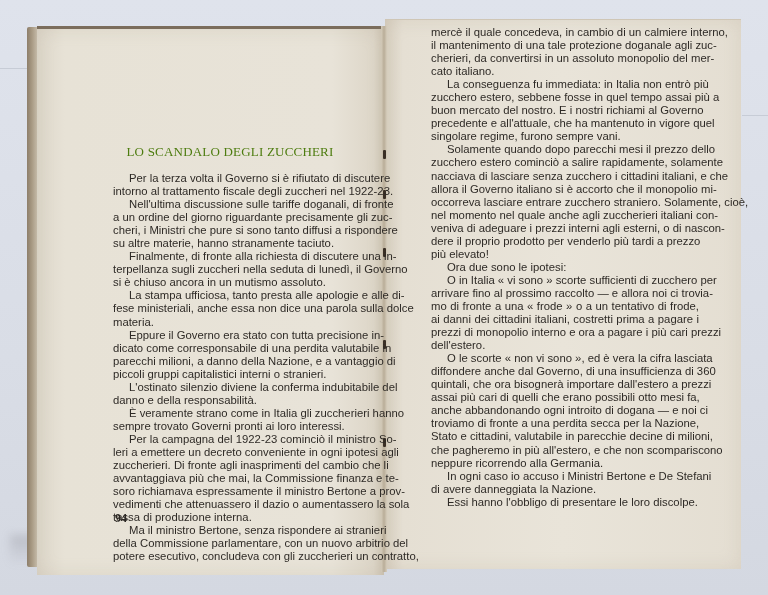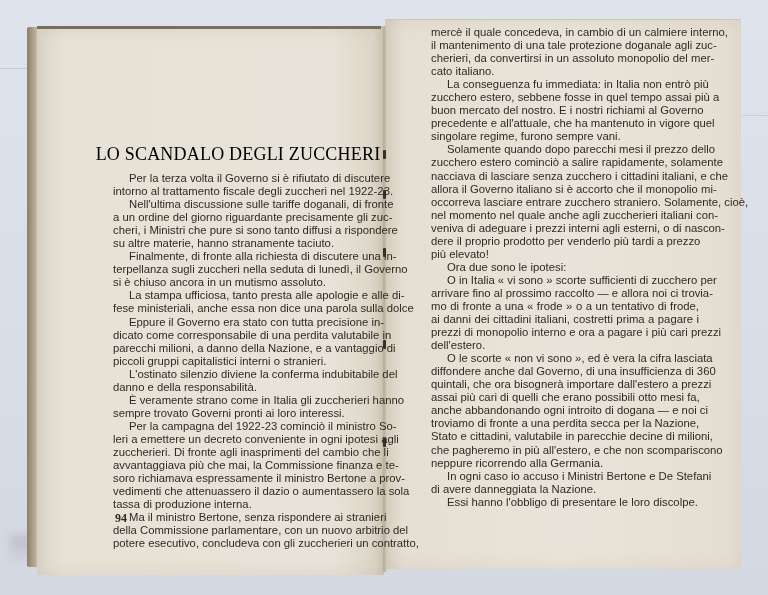--- a/index.html
+++ b/index.html
@@ -47,23 +47,23 @@
     position: absolute; color: #2e2a26;
     font-family: Liberation Sans, sans-serif;
     font-size: 11.3px; line-height: 13.05px;
   }
   .text .line { white-space: nowrap; display: block; text-align: justify; text-align-last: justify; }
   .text .line.last { text-align-last: left; }
   .text .line.indent { padding-left: 16px; }
   .left-text { left: 89px; top: 172px; width: 253px; margin-left: 24px; }
   .right-text { left: 431px; top: 26px; width: 268px; }
   .title {
-    position: absolute; left: 88px; top: 144px; width: 300px; text-align: center;
+    position: absolute; left: 80px; top: 144px; width: 300px; text-align: center;
     font-family: "Liberation Serif", "DejaVu Serif", serif;
-    font-size: 18px; letter-spacing: 0.2px; color: #000000;
+    font-size: 13px; letter-spacing: 0.2px; color: #4d7c0f;
   }
   .pagenum {
     position: absolute; left: 81px; top: 511px;
     font-family: "Liberation Serif", "DejaVu Serif", serif;
     font-size: 12px; font-weight: bold; color: #2c2824; margin-left: 34px;
   }
 </style>
 </head>
 <body>
 
@@ -90,20 +90,21 @@
     <span class="line last">intorno al trattamento fiscale degli zuccheri nel 1922-23.</span>
     <span class="line indent">Nell'ultima discussione sulle tariffe doganali, di fronte</span>
     <span class="line">a un ordine del giorno riguardante precisamente gli zuc-</span>
     <span class="line">cheri, i Ministri che pure si sono tanto diffusi a rispondere</span>
     <span class="line last">su altre materie, hanno stranamente taciuto.</span>
     <span class="line indent">Finalmente, di fronte alla richiesta di discutere una in-</span>
     <span class="line">terpellanza sugli zuccheri nella seduta di lunedì, il Governo</span>
     <span class="line last">si è chiuso ancora in un mutismo assoluto.</span>
     <span class="line indent">La stampa ufficiosa, tanto presta alle apologie e alle di-</span>
     <span class="line">fese ministeriali, anche essa non dice una parola sulla dolce</span>
+    <span class="line last">materia.</span>
     <span class="line indent">Eppure il Governo era stato con tutta precisione in-</span>
     <span class="line">dicato come corresponsabile di una perdita valutabile in</span>
     <span class="line">parecchi milioni, a danno della Nazione, e a vantaggio di</span>
     <span class="line last">piccoli gruppi capitalistici interni o stranieri.</span>
     <span class="line indent">L'ostinato silenzio diviene la conferma indubitabile del</span>
     <span class="line last">danno e della responsabilità.</span>
     <span class="line indent">È veramente strano come in Italia gli zuccherieri hanno</span>
     <span class="line last">sempre trovato Governi pronti ai loro interessi.</span>
     <span class="line indent">Per la campagna del 1922-23 cominciò il ministro So-</span>
     <span class="line">leri a emettere un decreto conveniente in ogni ipotesi agli</span>

